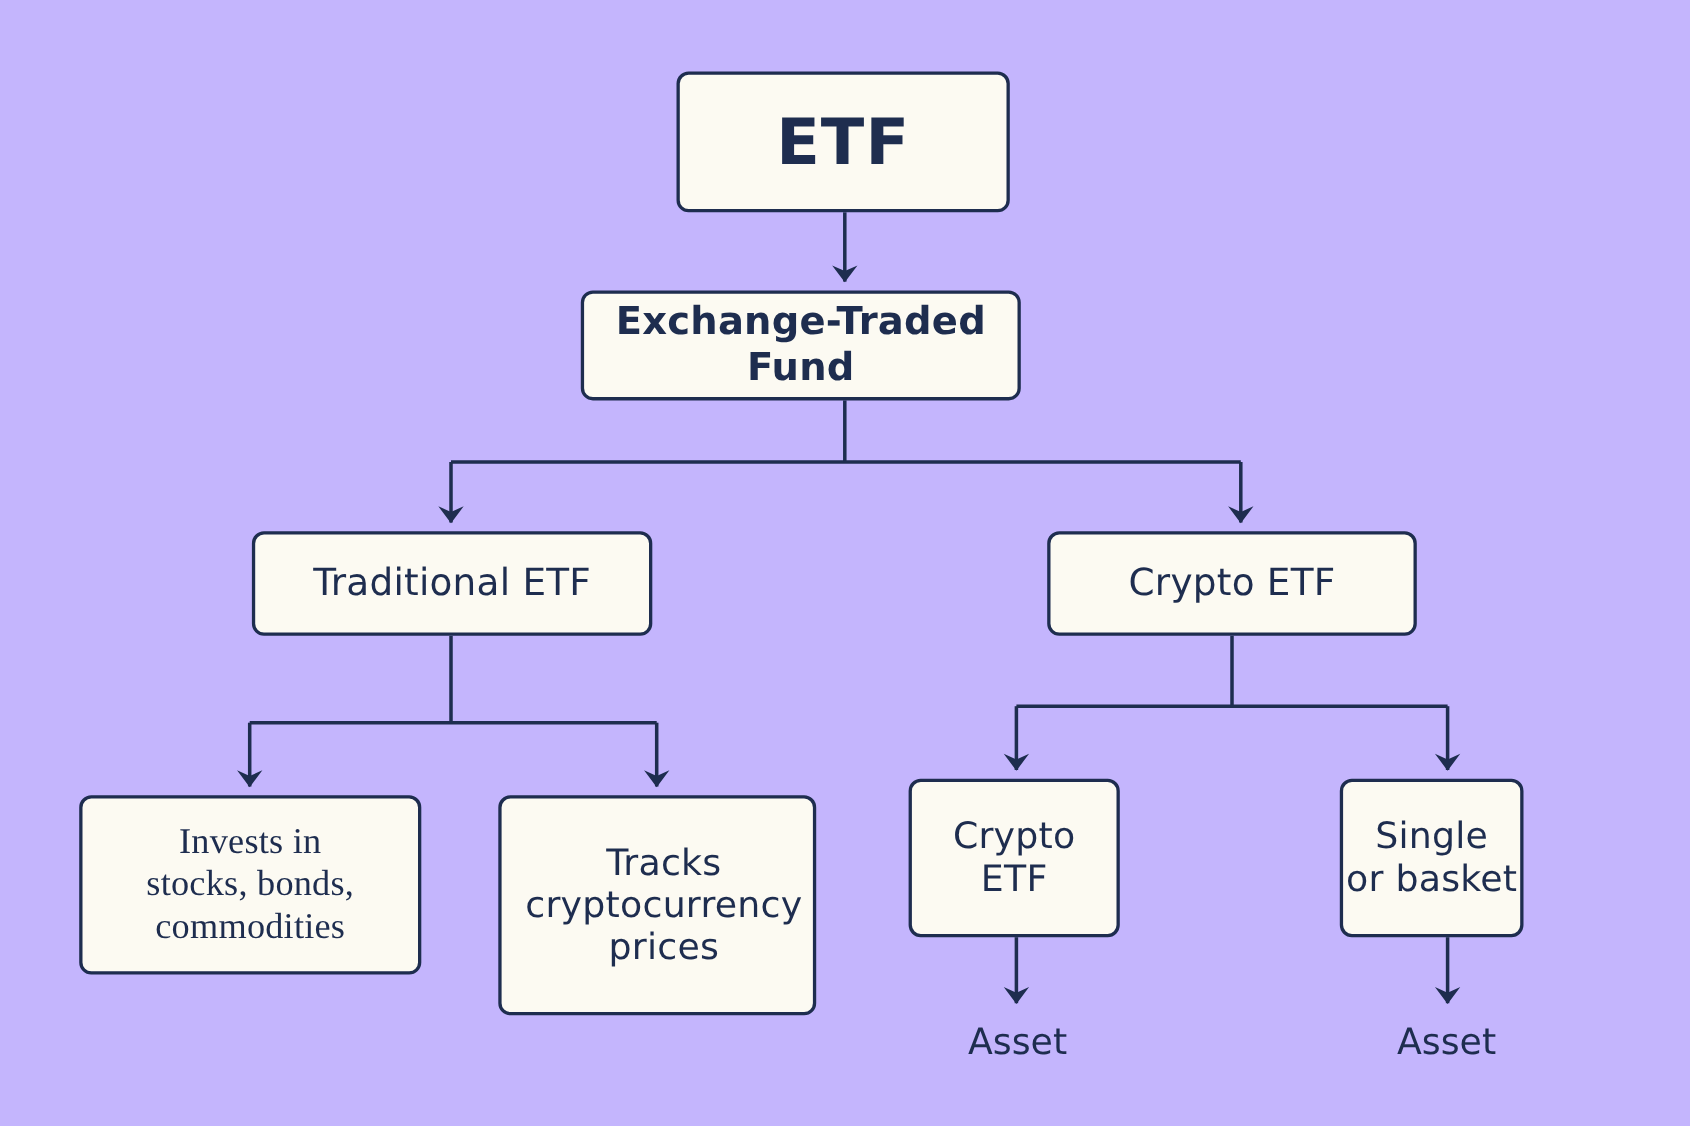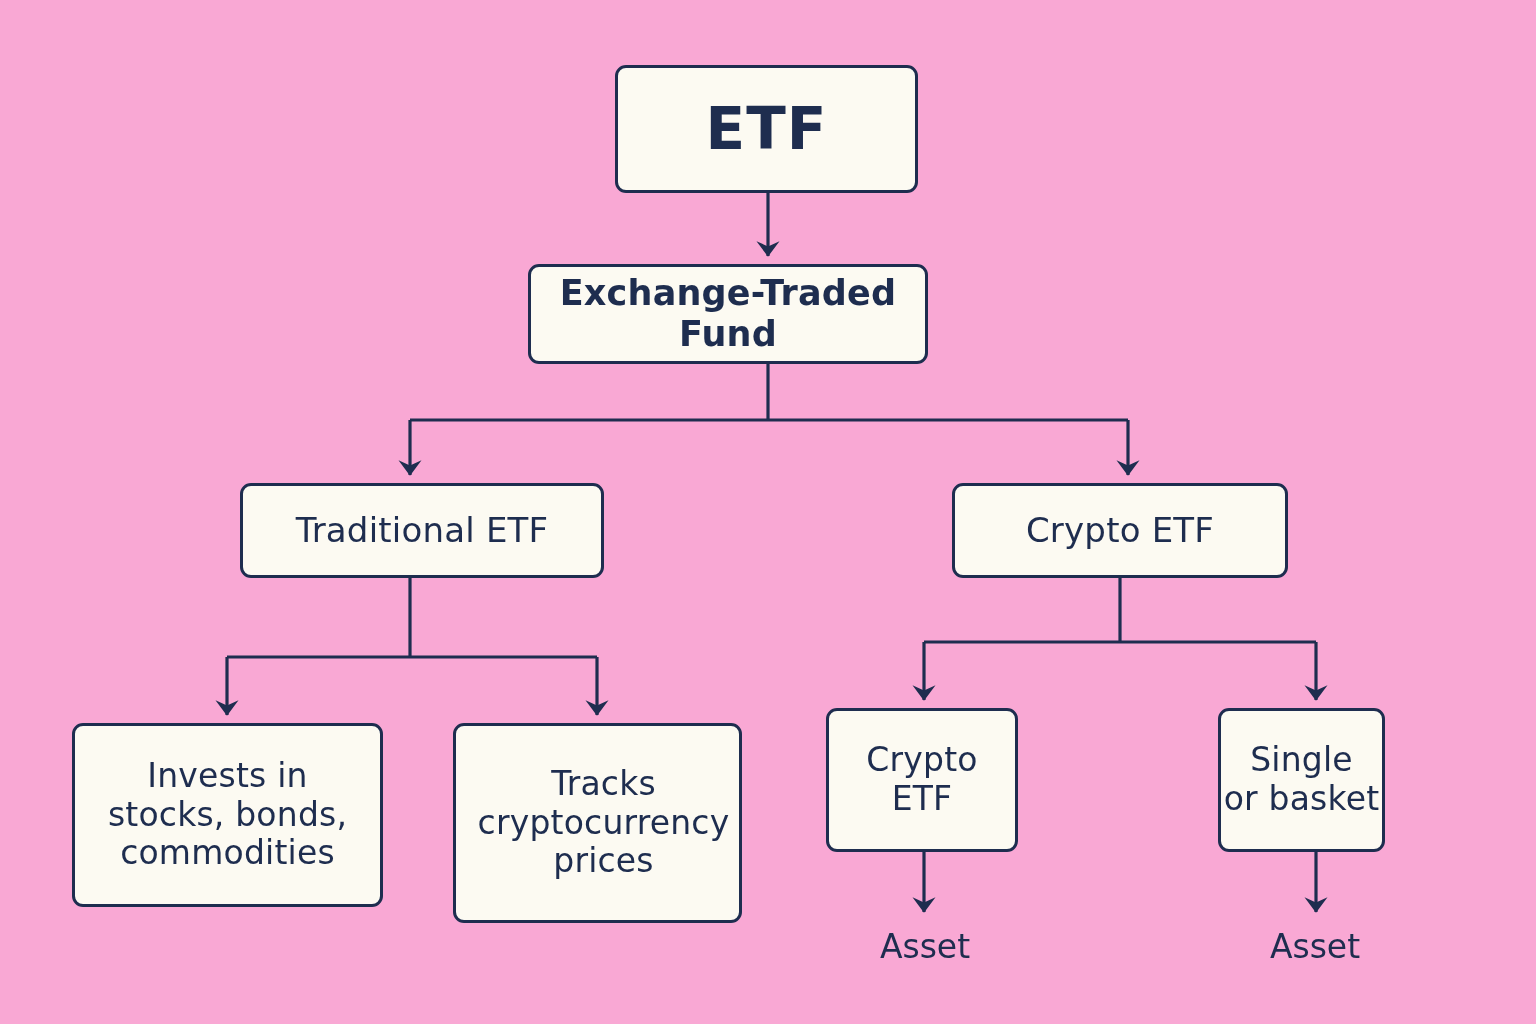--- a/index.html
+++ b/index.html
@@ -10,21 +10,21 @@
     width: 1536px;
     height: 1024px;
     background: #faf7e9;
     font-family: "DejaVu Sans", "Liberation Sans", sans-serif;
     overflow: hidden;
   }
   #stage {
     position: relative;
     width: 1536px;
     height: 1024px;
-    background: #f9a8d4;
+    background: #c4b5fd;
   }
   #wires {
     position: absolute;
     inset: 0;
     width: 1536px;
     height: 1024px;
     pointer-events: none;
   }
   .node {
     position: absolute;
@@ -46,32 +46,33 @@
     font-size: 58px;
     font-weight: 700;
     letter-spacing: 1px;
   }
   .node-sub {
     left: 528px; top: 264px; width: 400px; height: 100px;
     font-size: 35px;
     font-weight: 600;
   }
   .node-branch-left {
-    left: 240px; top: 483px; width: 364px; height: 95px;
+    left: 229px; top: 483px; width: 364px; height: 95px;
     font-size: 34px;
     font-weight: 400;
   }
   .node-branch-right {
     left: 952px; top: 483px; width: 336px; height: 95px;
     font-size: 34px;
     font-weight: 400;
   }
   .node-leaf-a {
-    left: 72px; top: 723px; width: 311px; height: 184px;
+    left: 72px; top: 723px; width: 311px; height: 163px;
     font-size: 33px;
+    font-family: Liberation Serif, serif;
   }
   .node-leaf-b {
     left: 453px; top: 723px; width: 289px; height: 200px;
     font-size: 33px;
     padding-left: 12px;
   }
   .node-leaf-c {
     left: 826px; top: 708px; width: 192px; height: 144px;
     font-size: 33px;
   }

